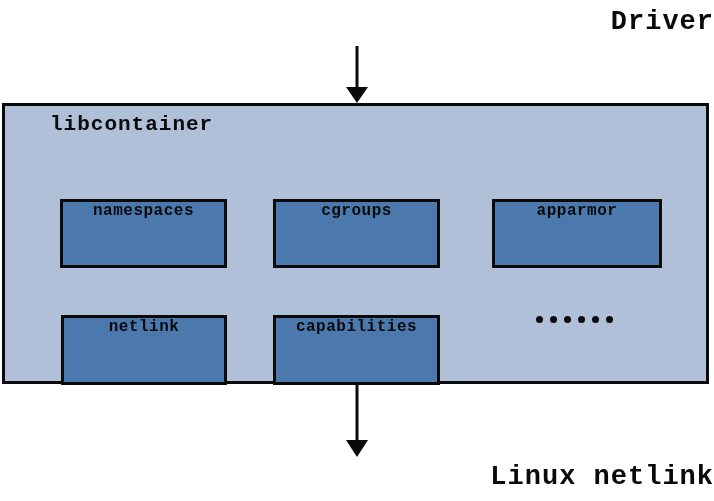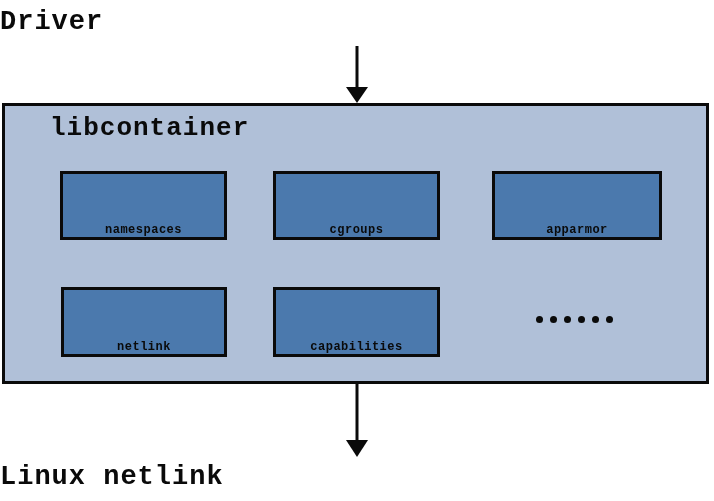--- a/index.html
+++ b/index.html
@@ -13,21 +13,21 @@
     height: 501px;
     background: #ffffff;
     font-family: "Liberation Mono", "DejaVu Sans Mono", monospace;
     color: #0a0a0a;
     overflow: hidden;
   }
   .top-label, .bottom-label {
     position: absolute;
     left: 0;
     width: 714px;
-    text-align: left;
+    text-align: right;
     font-size: 27px;
     font-weight: bold;
     letter-spacing: 1px;
     white-space: pre;
   }
   .top-label { top: 4px; height: 36px; line-height: 36px; }
   .bottom-label { top: 459px; height: 36px; line-height: 36px; }
   .arrow {
     position: absolute;
     left: 345px;
@@ -41,35 +41,36 @@
     width: 707px;
     height: 281px;
     box-sizing: border-box;
     background: var(--container-fill, #b0c0d8);
     border: 3px solid var(--border-color, #0a0a0a);
   }
   .outer-title {
     position: absolute;
     left: 50px;
     top: 113px;
-    font-size: 26px;
+    font-size: 21px;
     font-weight: bold;
     letter-spacing: 1px;
   }
   .module {
     position: absolute;
     box-sizing: border-box;
     background: var(--module-fill, #4b79ad);
     border: 3px solid var(--border-color, #0a0a0a);
     display: flex;
-    align-items: flex-end;
+    align-items: flex-start;
     justify-content: center;
-    font-size: 12px;
+    font-size: 16px;
     font-weight: bold;
     letter-spacing: 0.5px;
+    margin-top: 28px;
   }
   .m-namespaces   { left: 60px;  top: 171px; width: 167px; height: 69px; }
   .m-cgroups      { left: 273px; top: 171px; width: 167px; height: 69px; }
   .m-apparmor     { left: 492px; top: 171px; width: 170px; height: 69px; }
   .m-netlink      { left: 61px;  top: 287px; width: 166px; height: 70px; }
   .m-capabilities { left: 273px; top: 287px; width: 167px; height: 70px; }
   .dots {
     position: absolute;
     left: 536px;
     top: 316px;

